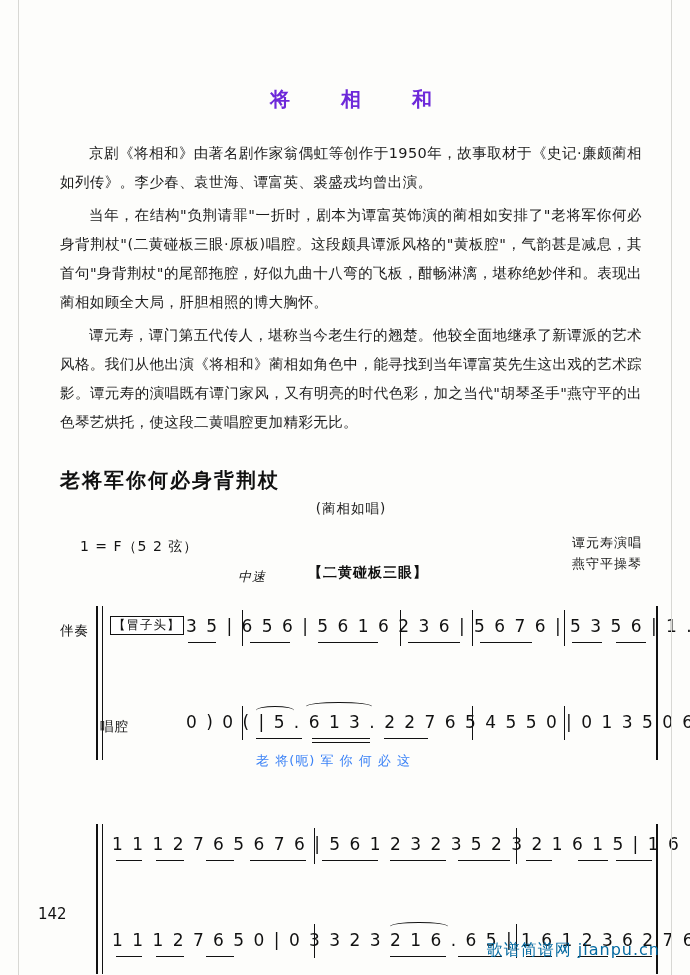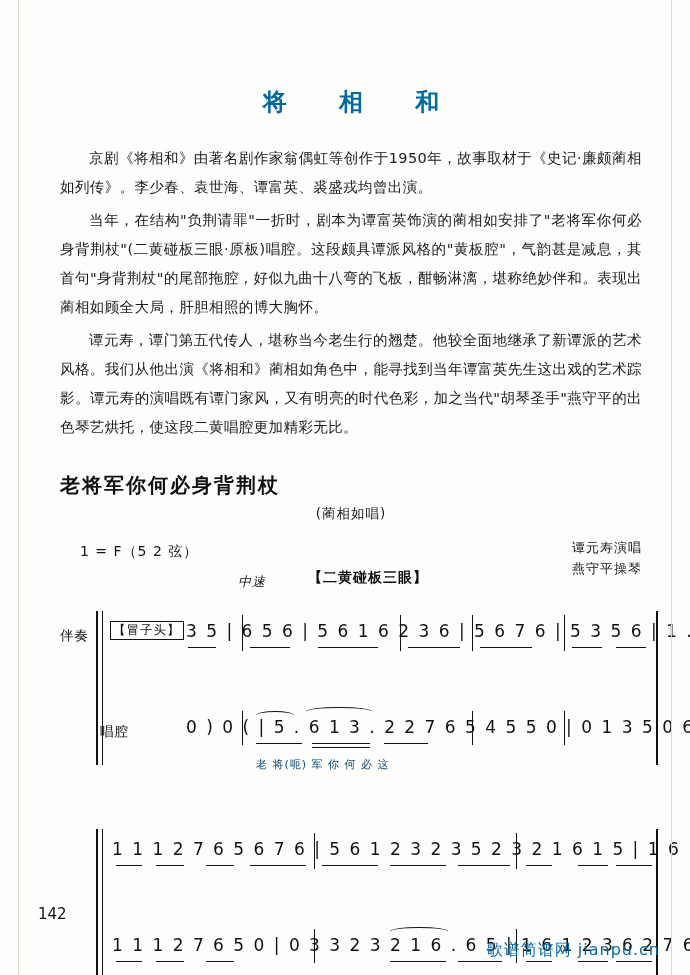--- a/index.html
+++ b/index.html
@@ -34,24 +34,24 @@
   .content {
     position: absolute;
     left: 60px;
     right: 48px;
     top: 86px;
   }
 
   .doc-title {
     text-align: center;
     font-family: "DejaVu Serif", serif;
-    font-size: 24px;
+    font-size: 20px;
     font-weight: bold;
     letter-spacing: 22px;
-    color: #0369a1;
+    color: #6d28d9;
     margin: 0 0 26px 0;
     text-indent: 22px;
   }
 
   p.para {
     font-family: "DejaVu Sans", sans-serif;
     font-size: 14.5px;
     line-height: 29px;
     color: #1b1b1b;
     margin: 0 0 4px 0;
@@ -155,24 +155,24 @@
     position: absolute;
     font-size: 17px;
     letter-spacing: 2px;
     white-space: nowrap;
     color: #111;
     font-family: "DejaVu Sans", sans-serif;
   }
 
   .lyrics {
     position: absolute;
-    font-size: 11px;
+    font-size: 13px;
     letter-spacing: 1px;
     white-space: nowrap;
-    color: #0c4a6e;
+    color: #3b82f6;
   }
 
   .tag {
     position: absolute;
     font-size: 12.5px;
     border: 1px solid #111;
     padding: 0 2px;
     letter-spacing: 1px;
     background: #fff;
   }

